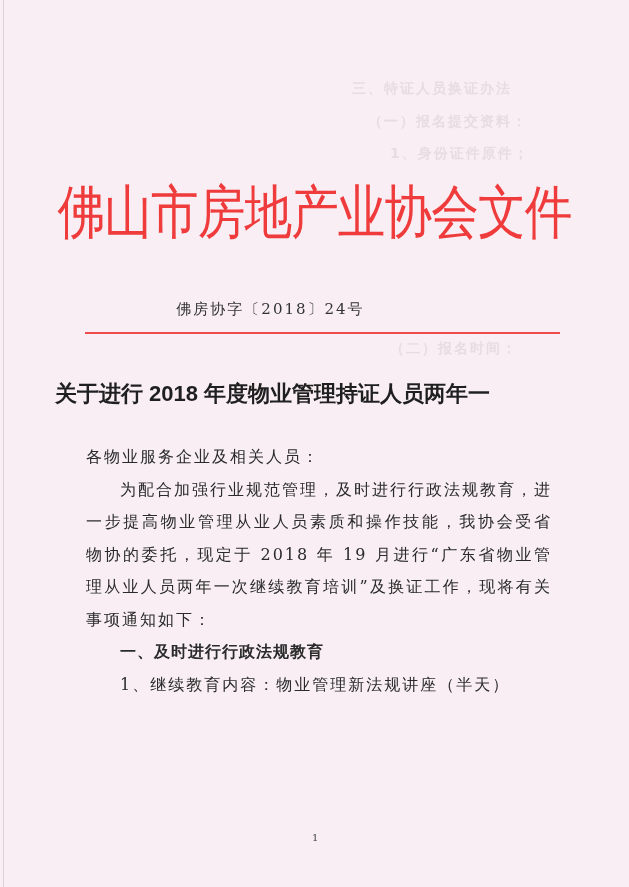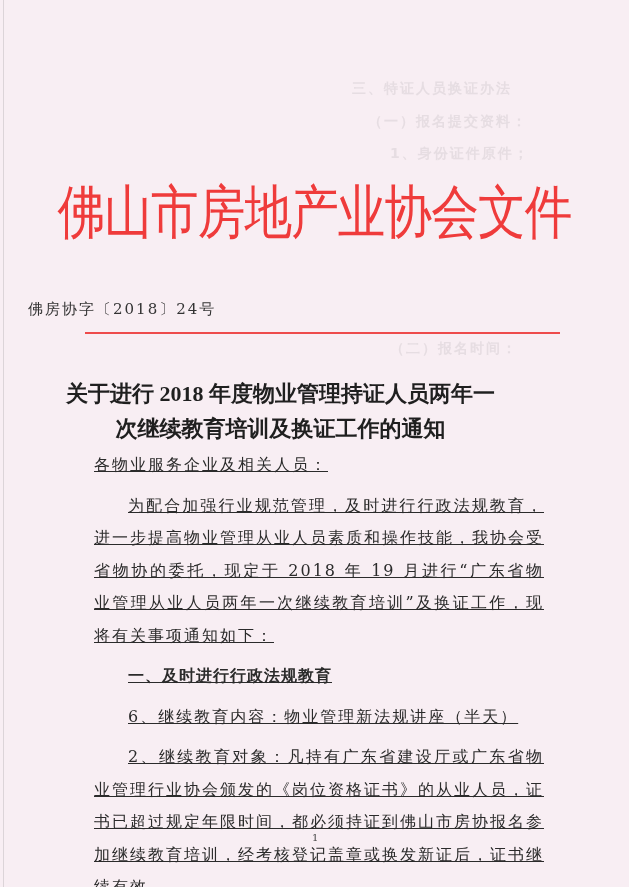--- a/index.html
+++ b/index.html
@@ -46,60 +46,59 @@
       letter-spacing: -1px;
       transform: scaleX(0.82);
       transform-origin: 50% 50%;
       white-space: nowrap;
     }
     .doc-number {
       position: absolute;
       left: 0;
       top: 300px;
       width: 541px;
+      text-align: center;
       font-size: 15px;
       color: #333;
       letter-spacing: 2px;
-      padding-left: 28px;
     }
     .red-rule {
       position: absolute;
       left: 85px;
       top: 332px;
       width: 475px;
       height: 2px;
       background: #ee4b4b;
     }
     .notice-title {
       position: absolute;
-      left: 8px;
+      left: 0;
       top: 376px;
       width: 545px;
       text-align: center;
-      font-family: Liberation Serif, serif;
+      font-family: Liberation Sans, sans-serif;
       font-weight: bold;
       font-size: 22px;
       line-height: 35px;
       color: #1f1f1f;
     }
     .body {
       position: absolute;
       left: 86px;
       top: 441px;
       width: 466px;
       font-size: 16px;
       line-height: 32.5px;
       color: #2b2b2b;
       letter-spacing: 2px;
     }
     .body p {
-      margin: 8px;
+      margin: 0;
       text-align: justify;
       text-align-last: left;
-      text-decoration: underline;
     }
     .indent {
       text-indent: 34px;
     }
     .section-heading {
       font-family: "DejaVu Sans", "Liberation Sans", sans-serif;
       font-weight: bold;
       letter-spacing: 1px;
       text-indent: 34px;
     }
@@ -122,24 +121,22 @@
 <div class="bleed" style="left:390px; top:340px;">（二）报名时间：</div>
 
 <div class="header-title">佛山市房地产业协会文件</div>
 
 <div class="doc-number">佛房协字〔2018〕24号</div>
 
 <div class="red-rule"></div>
 
 <div class="notice-title">
   <div>关于进行 2018 年度物业管理持证人员两年一</div>
-  <div>次继续教育培训及换证工作的通知</div>
 </div>
 
 <div class="body">
   <p>各物业服务企业及相关人员：</p>
   <p class="indent">为配合加强行业规范管理，及时进行行政法规教育，进一步提高物业管理从业人员素质和操作技能，我协会受省物协的委托，现定于 2018 年 19 月进行“广东省物业管理从业人员两年一次继续教育培训”及换证工作，现将有关事项通知如下：</p>
   <p class="section-heading">一、及时进行行政法规教育</p>
-  <p class="indent">6、继续教育内容：物业管理新法规讲座（半天）</p>
-  <p class="indent">2、继续教育对象：凡持有广东省建设厅或广东省物业管理行业协会颁发的《岗位资格证书》的从业人员，证书已超过规定年限时间，都必须持证到佛山市房协报名参加继续教育培训，经考核登记盖章或换发新证后，证书继续有效。</p>
+  <p class="indent">1、继续教育内容：物业管理新法规讲座（半天）</p>
 </div>
 
 <div class="page-number">1</div>
 
 </body></html>

